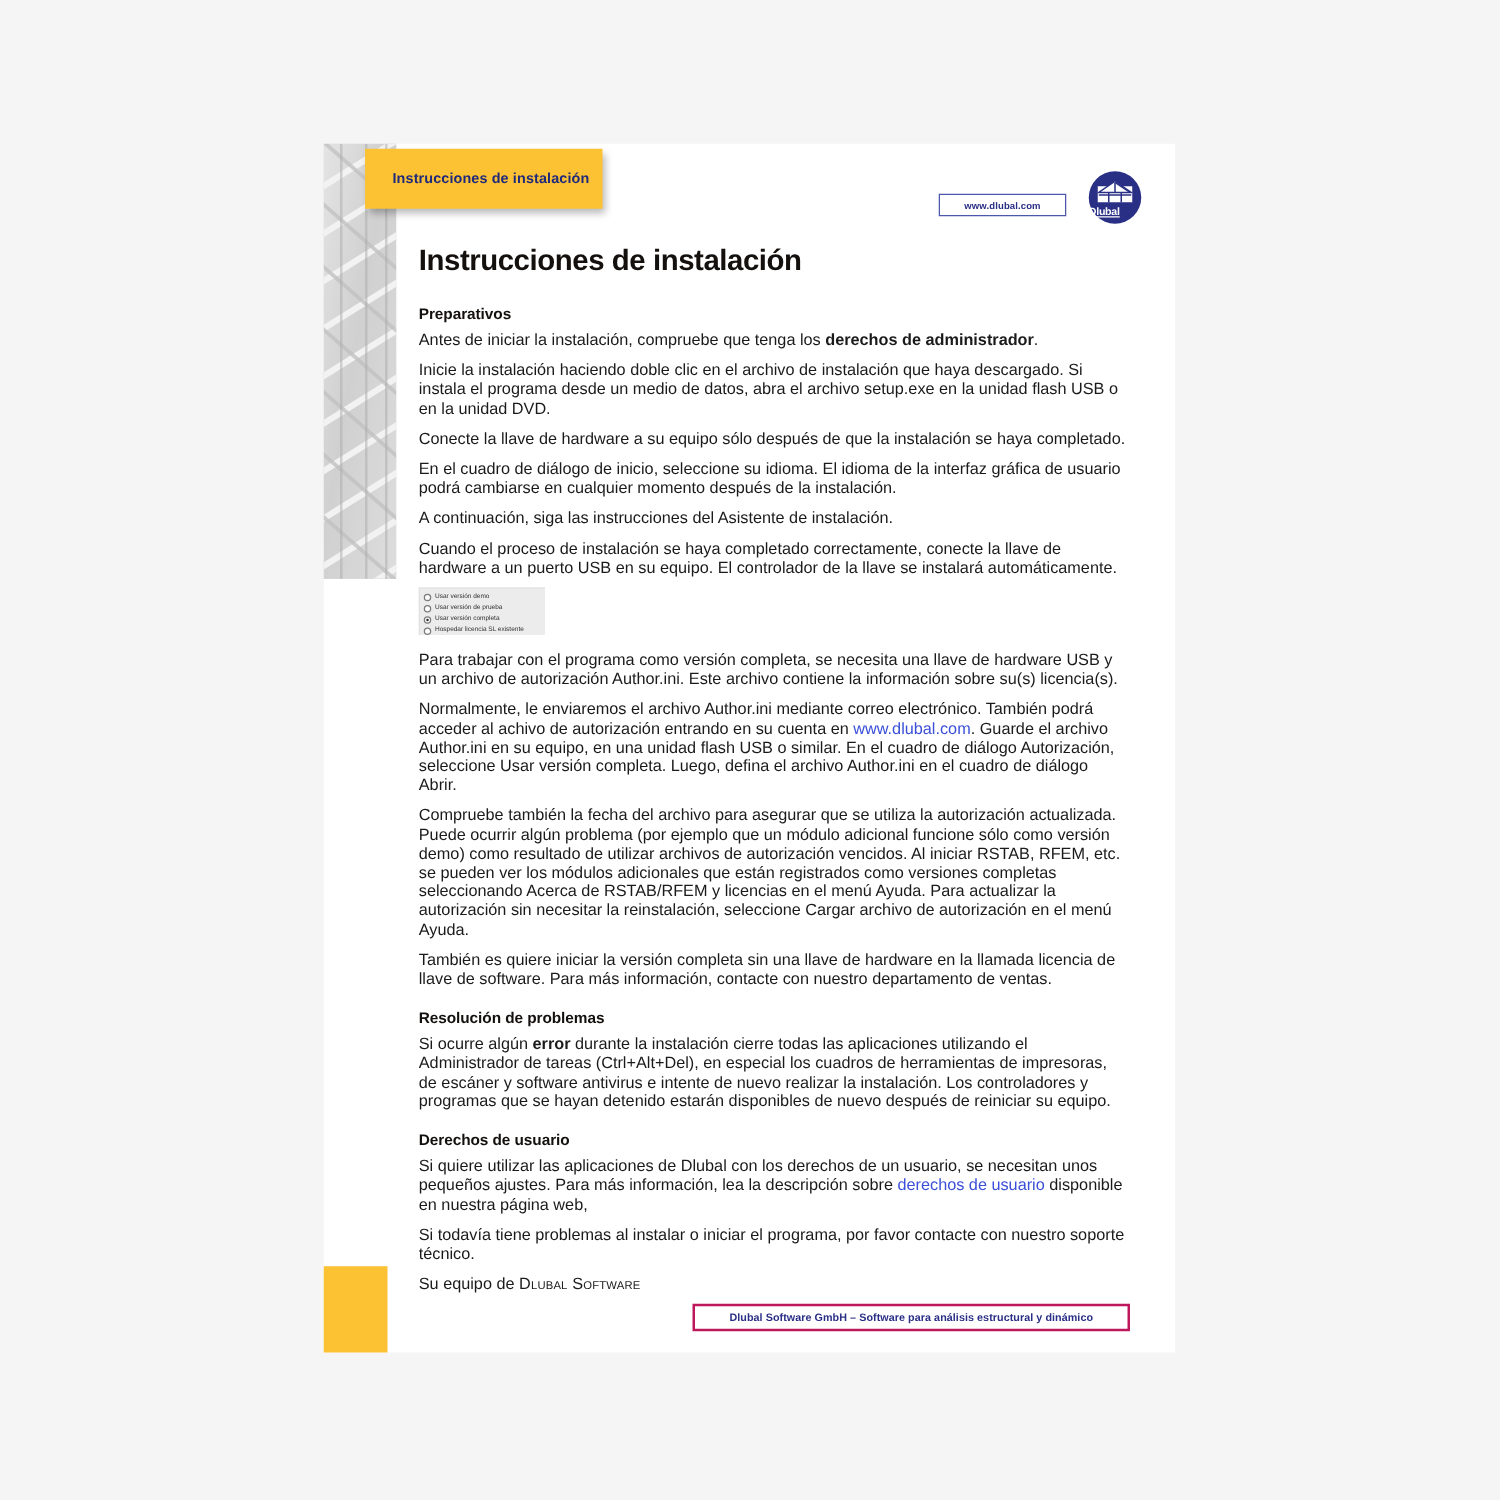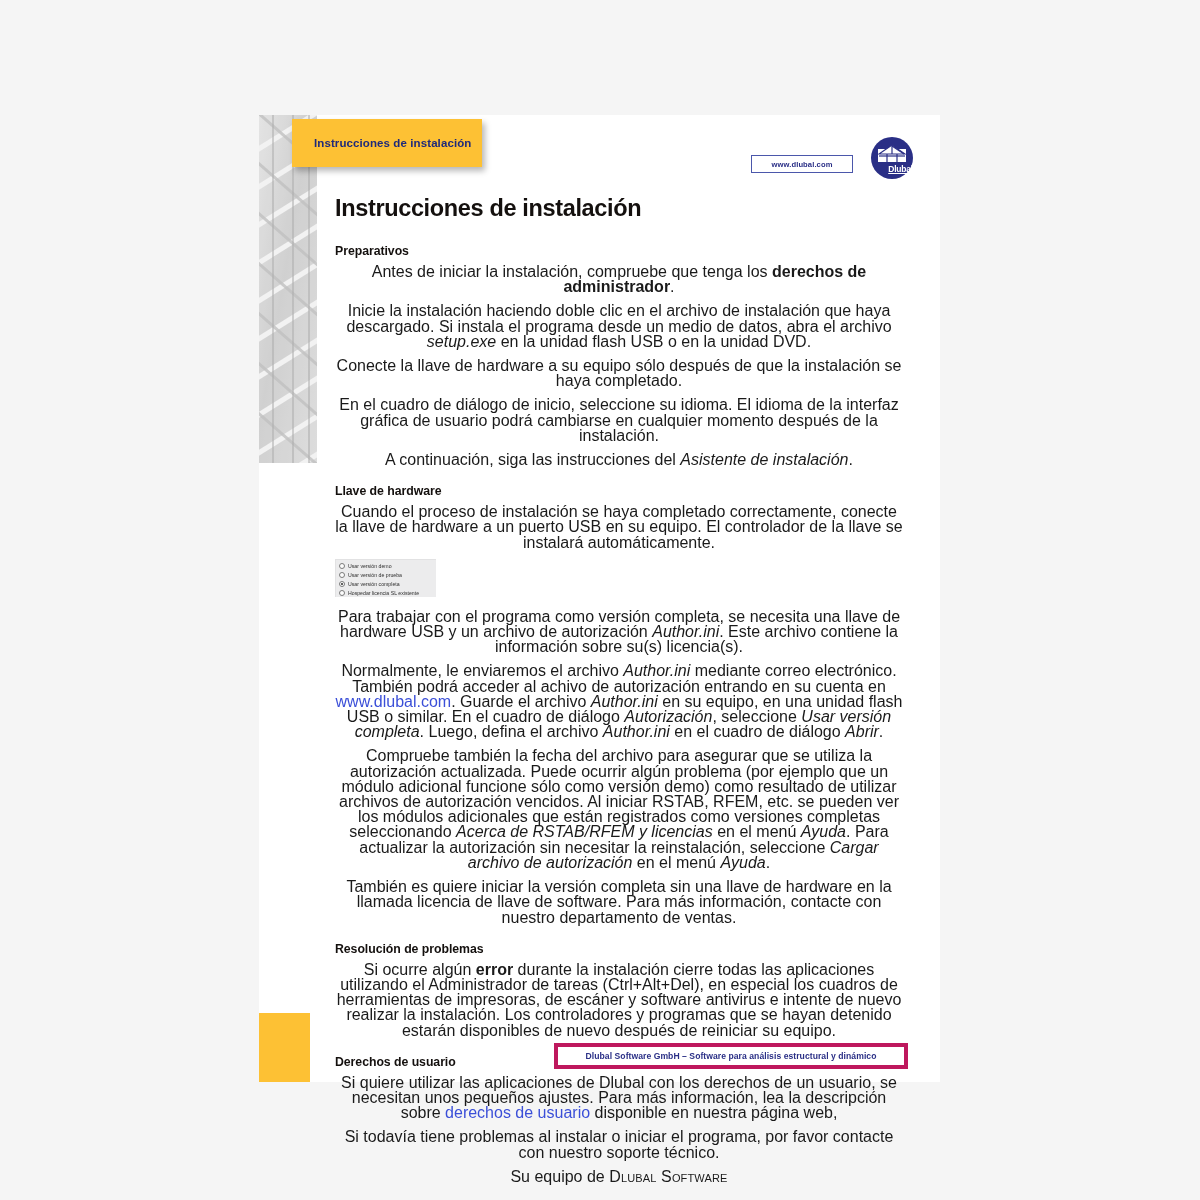--- a/index.html
+++ b/index.html
@@ -85,21 +85,21 @@
     position: absolute;
     inset: 0;
     border-radius: 50%;
     background: #2a2f86;
   }
   #logo .logo-word {
     position: absolute;
     left: 0;
     right: 0;
     bottom: 5px;
-    text-align: right;
+    text-align: left;
     color: #ffffff;
     font-size: 8.5px;
     font-weight: bold;
     letter-spacing: -0.2px;
     text-decoration: underline;
   }
   #logo svg { position: absolute; left: 7px; top: 8px; }
 
   
   #content {
@@ -120,29 +120,29 @@
   h2.sect {
     font-size: 12.3px;
     font-weight: bold;
     color: #14100e;
     margin: 17px 0 6px 0;
     letter-spacing: -0.05px;
   }
   h2.sect.first { margin-top: 12px; }
 
   p.body {
-    font-size: 16px;
+    font-size: 13px;
     line-height: 15.2px;
     color: #1a1a1a;
     margin: 0 0 9px 0;
-    text-align: center;
+    text-align: left;
   }
 
   .b  { font-weight: bold; }
-  .i  { font-style: italic; }
+  .i  { }
   .u  { text-decoration: underline; }
   .lnk { color: #3b4fd8; }
   .sc { font-variant: small-caps; letter-spacing: 0.15px; }
 
   
   #radio-widget {
     position: absolute;
     left: 0px;
     top: 0px;
     width: 101px;
@@ -190,21 +190,21 @@
     margin: 3px 0 10px 0;
   }
 
   
   #footer-bar {
     position: absolute;
     left: 295px;
     top: 928px;
     width: 346px;
     height: 18px;
-    border: 4px solid #be185d;
+    border: 2px solid #be185d;
     background: #ffffff;
     display: flex;
     align-items: center;
     justify-content: center;
   }
   #footer-bar span {
     color: #2a2f86;
     font-size: 8.6px;
     font-weight: bold;
     letter-spacing: 0.05px;
@@ -294,21 +294,20 @@
     <h1 class="doc-title">Instrucciones de instalación</h1>
 
     <h2 class="sect first">Preparativos</h2>
     <p class="body"><span>Antes de iniciar la instalación, compruebe que tenga los </span><span class="b">derechos de administrador</span><span>.</span></p>
     <p class="body"><span>Inicie la instalación haciendo doble clic en el archivo de instalación que haya descargado. Si instala el programa desde un medio de datos, abra el archivo </span><span class="i">setup.exe</span><span> en la unidad flash USB o en la unidad DVD.</span></p>
     <p class="body">Conecte la llave de hardware a su equipo sólo después de que la instalación se haya completado.</p>
 
     <p class="body">En el cuadro de diálogo de inicio, seleccione su idioma. El idioma de la interfaz gráfica de usuario podrá cambiarse en cualquier momento después de la instalación.</p>
     <p class="body"><span>A continuación, siga las instrucciones del </span><span class="i">Asistente de instalación</span><span>.</span></p>
 
-    <h2 class="sect">Llave de hardware</h2>
     <p class="body">Cuando el proceso de instalación se haya completado correctamente, conecte la llave de hardware a un puerto USB en su equipo. El controlador de la llave se instalará automáticamente.</p>
 
 
     <div class="widget-holder">
       <div id="radio-widget">
         <div class="radio-row">
           <span class="radio-dot"></span>
           <span class="radio-label">Usar versión demo</span>
         </div>
         <div class="radio-row">

